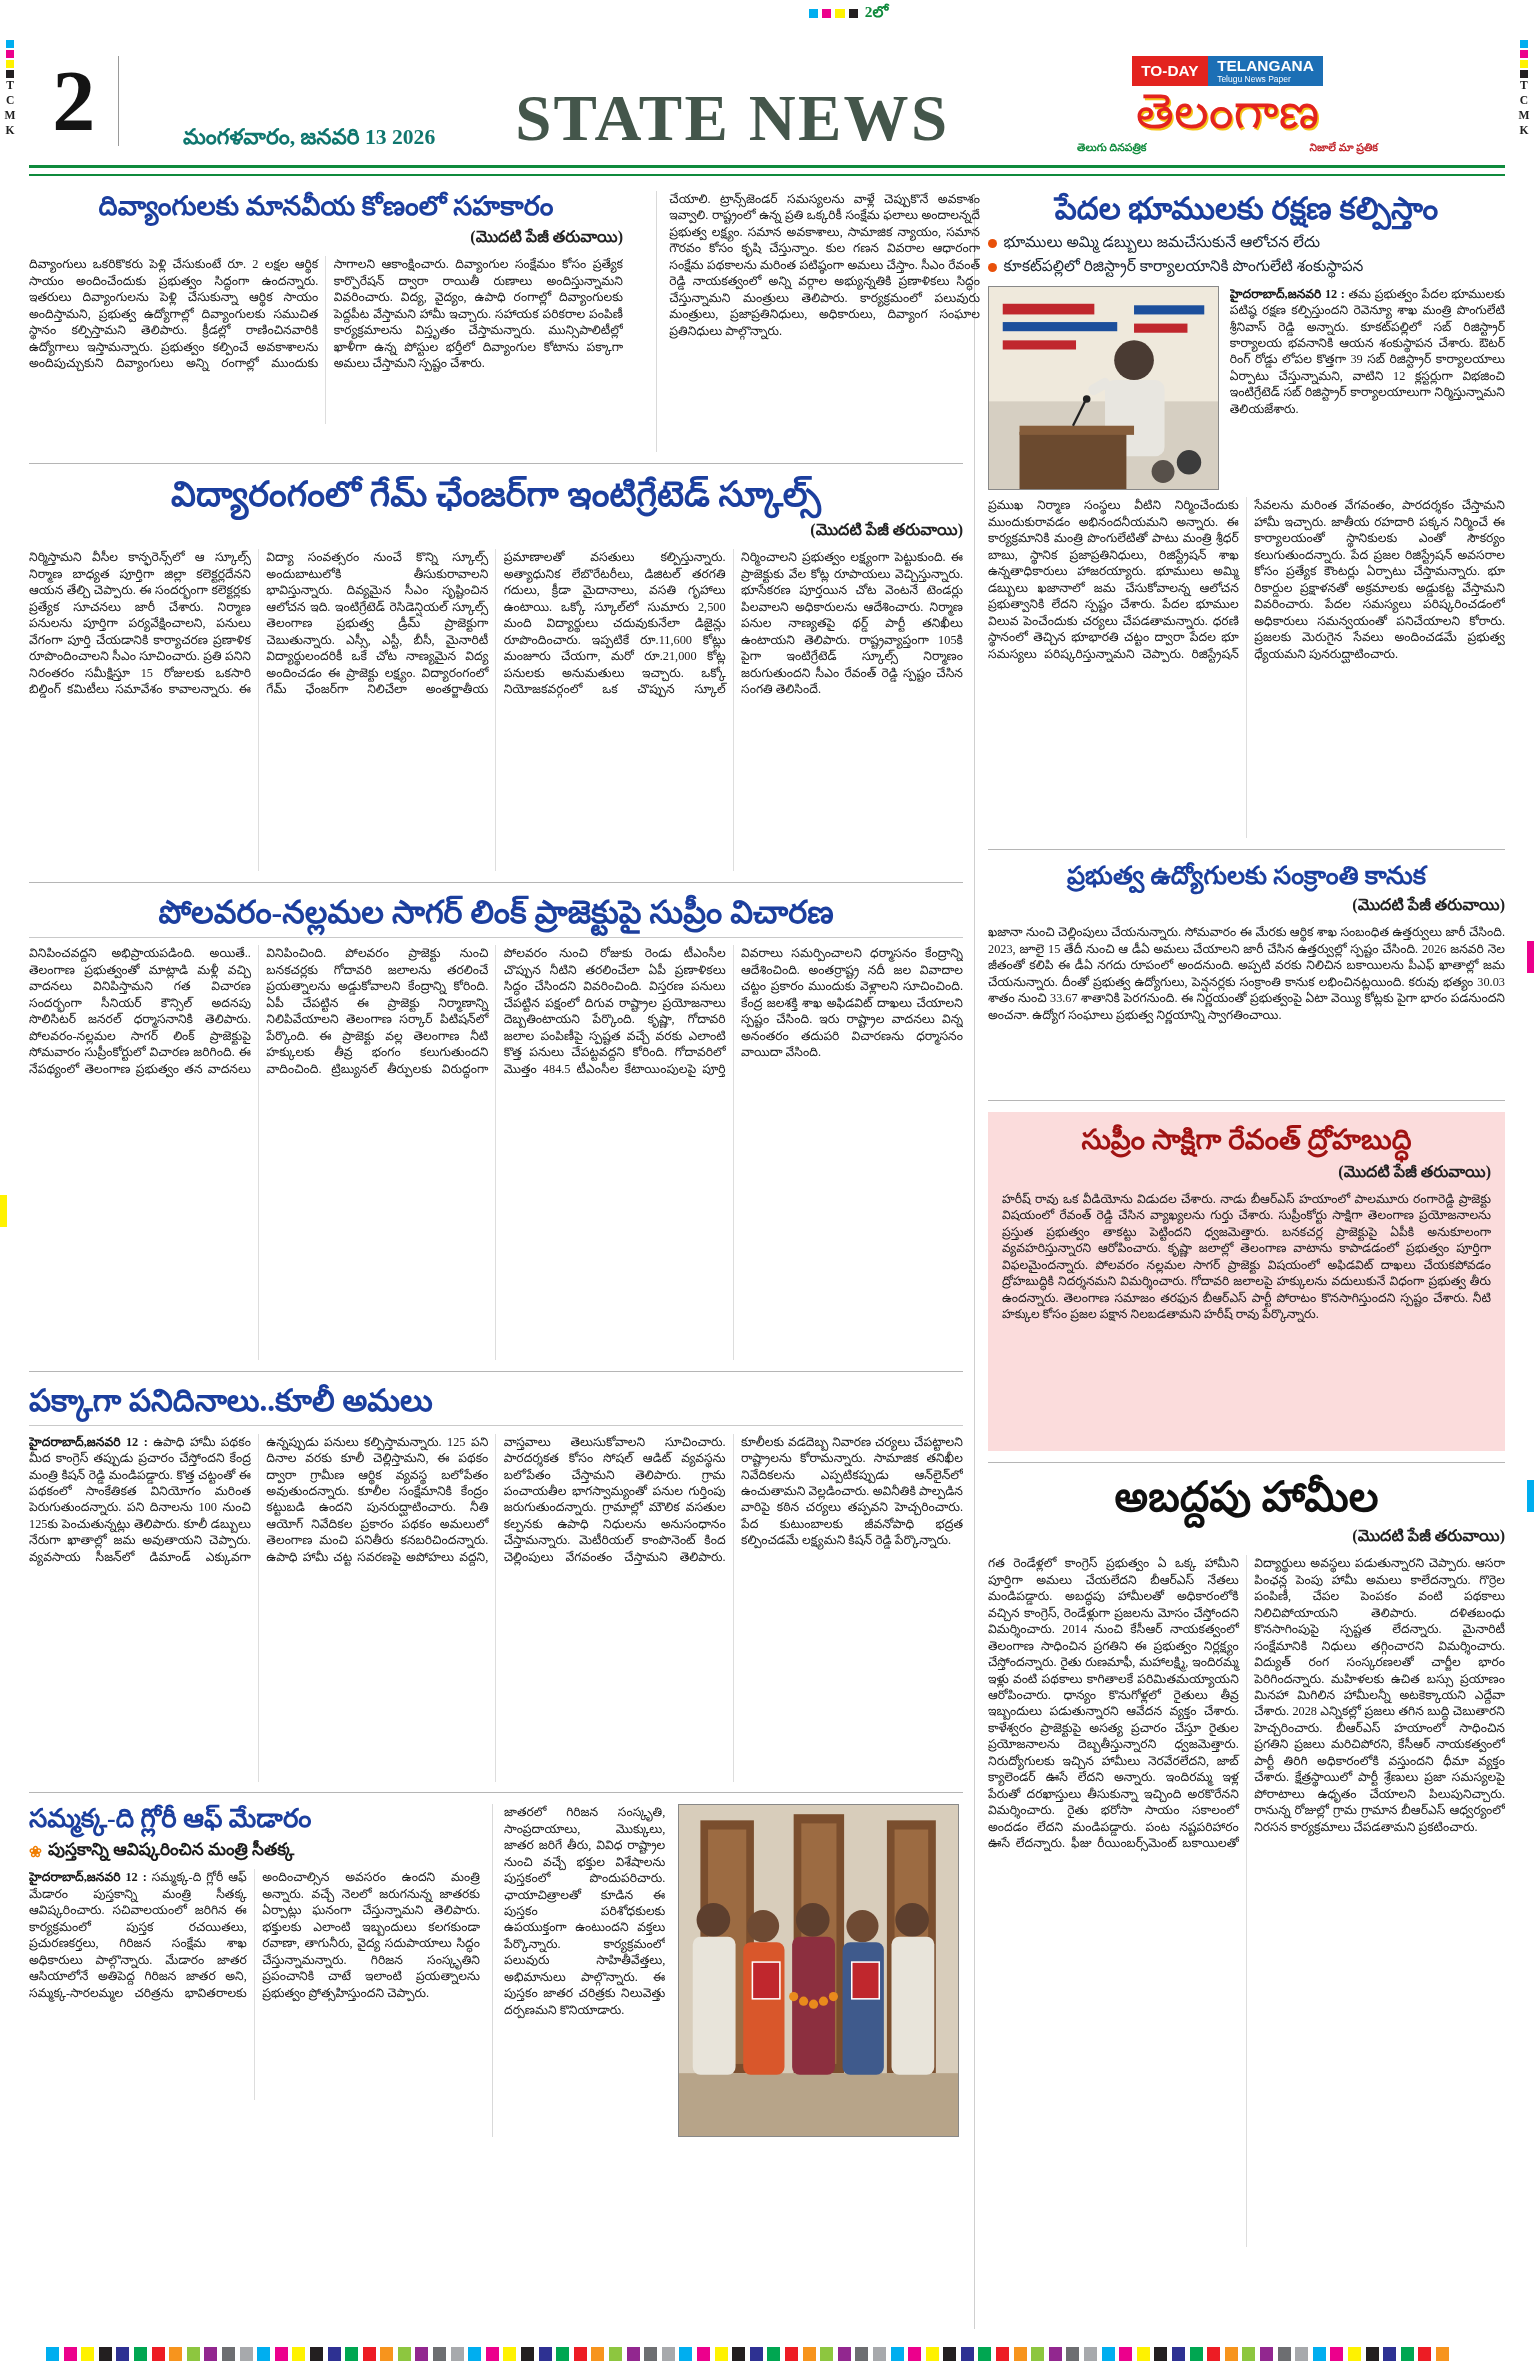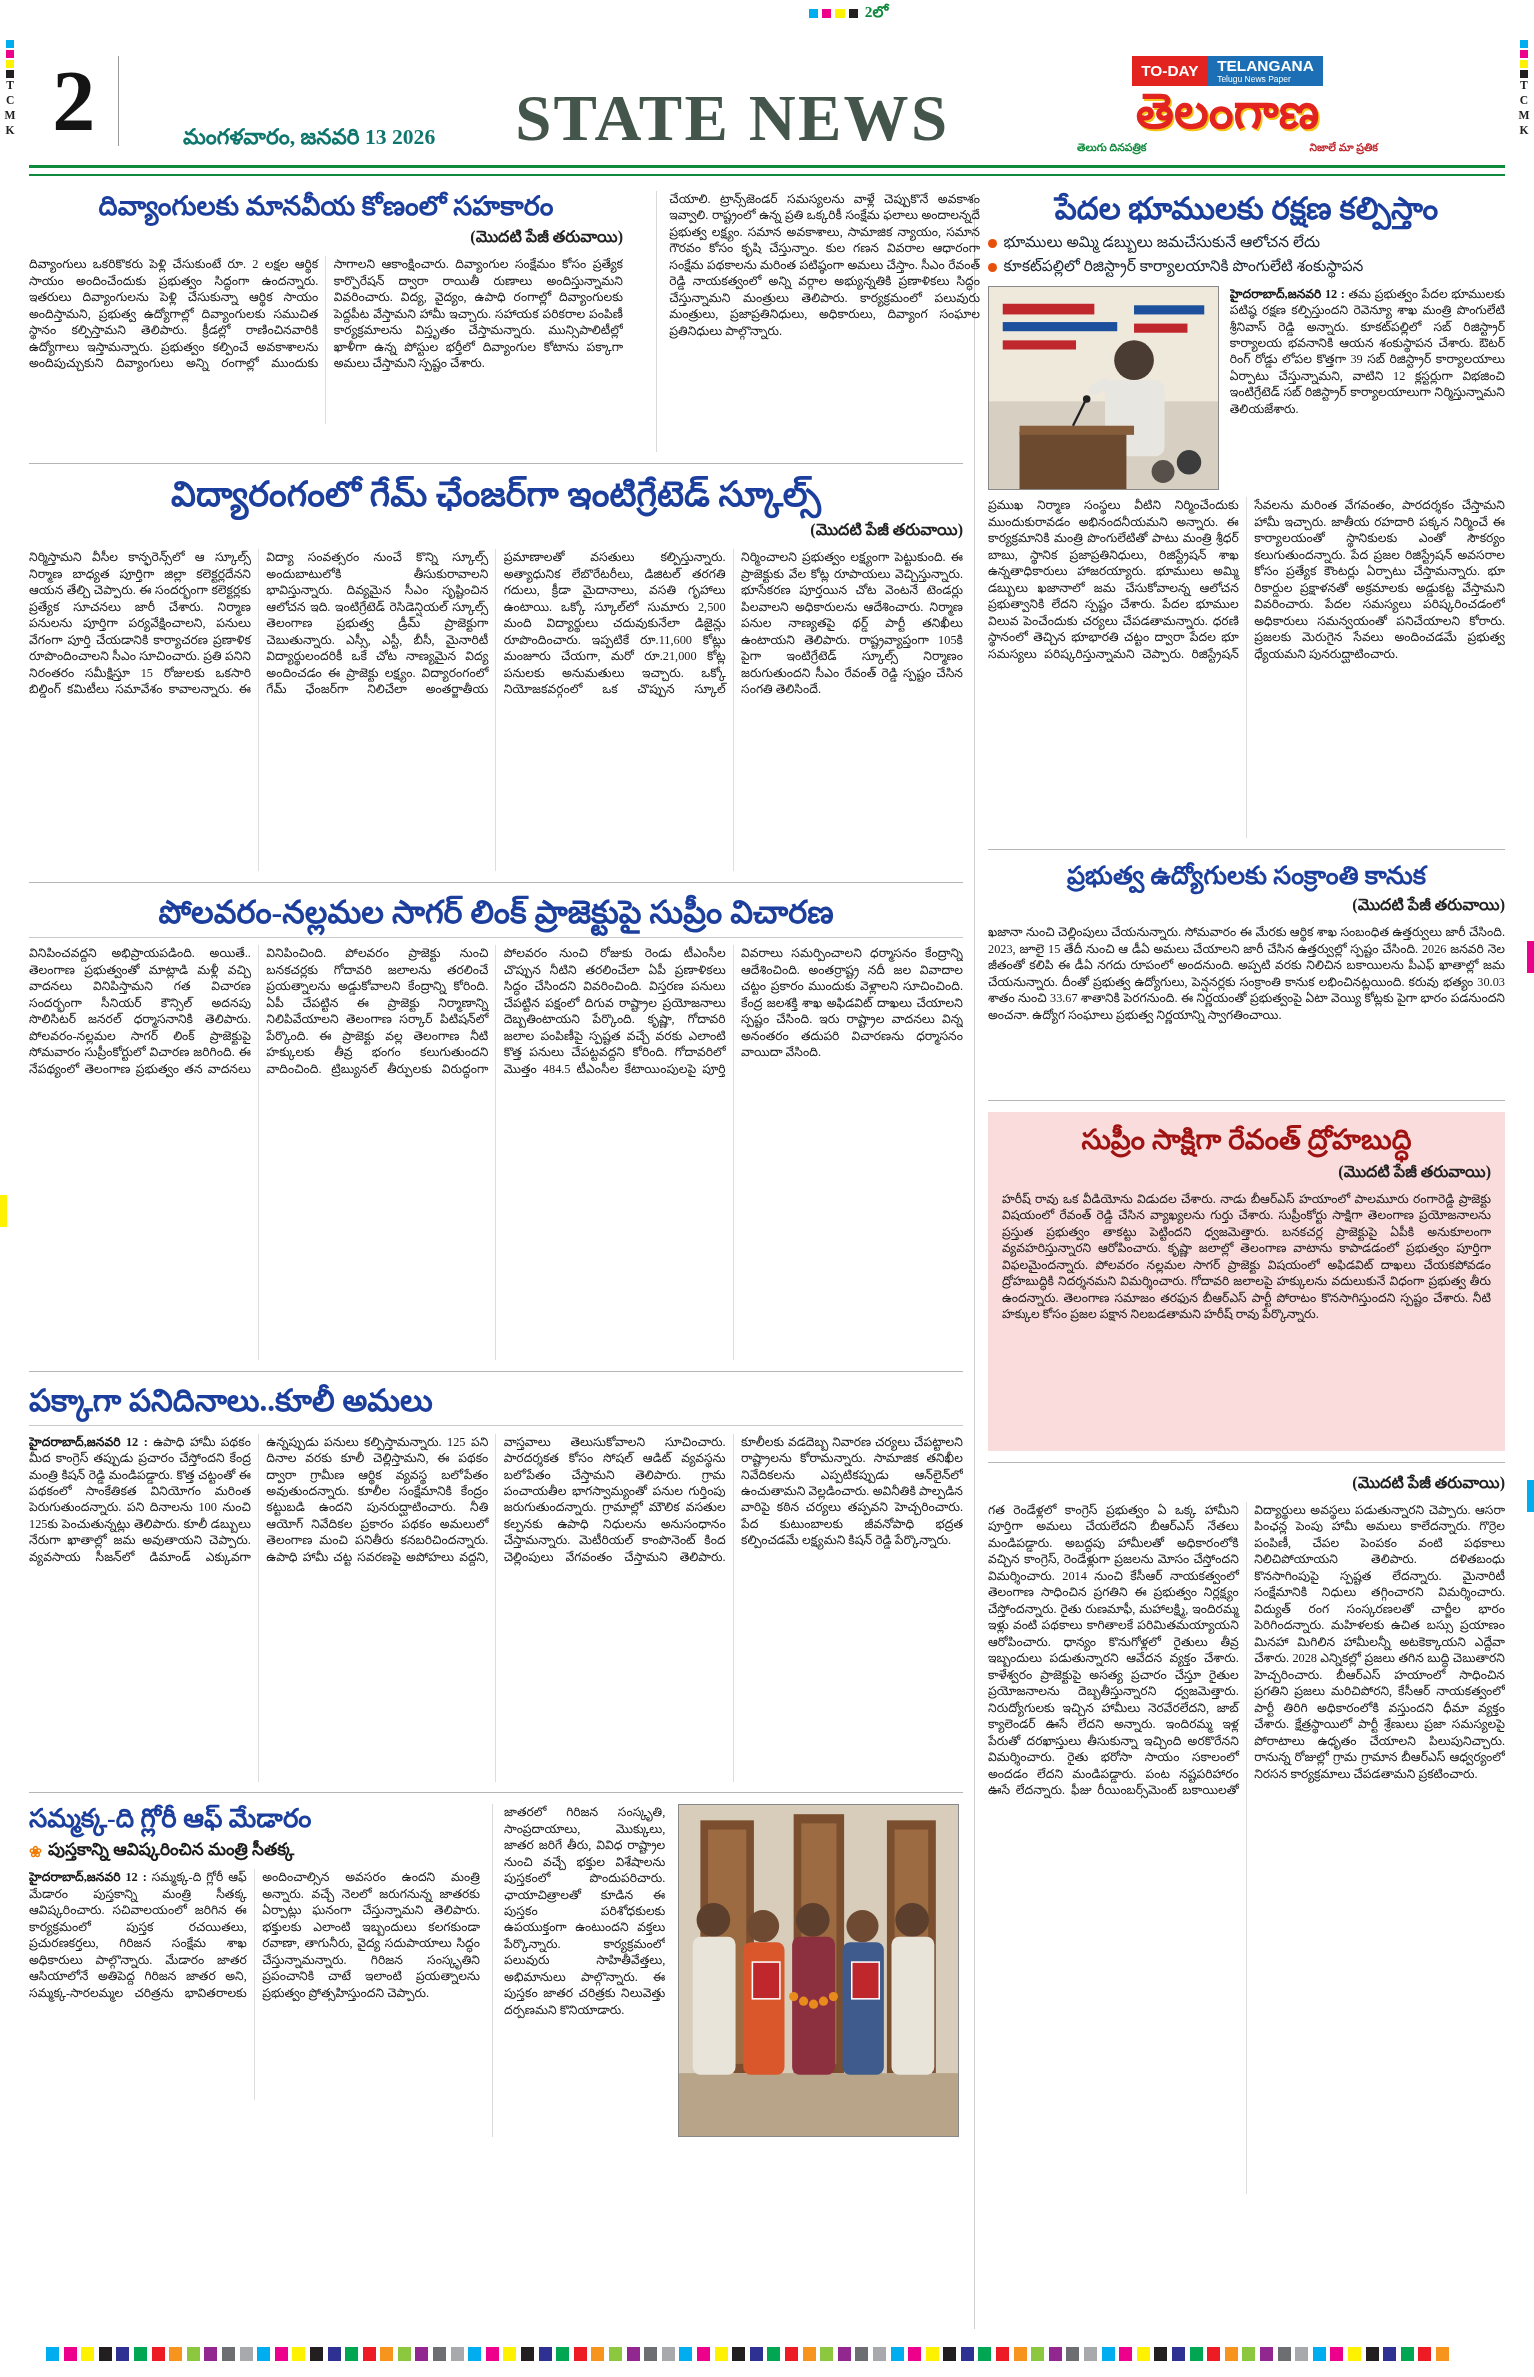--- a/index.html
+++ b/index.html
@@ -26,21 +26,21 @@
   .issuedate{position:absolute;left:154px;bottom:10.8px;font-size:21.6px;font-weight:bold;color:#0f766e}
   .statenews{position:absolute;left:50%;transform:translateX(-58%);bottom:9.3px;font-size:65px;font-weight:bold;
              letter-spacing:2.3px;color:#44564b;font-family:"Liberation Serif",serif}
   .logo{position:absolute;right:127px;top:1.5px;width:301px;text-align:center}
   .logo-top{display:flex;justify-content:center;align-items:stretch}
   .badge1{background:#e3231f;color:#fff;font-family:"Liberation Sans",sans-serif;font-weight:bold;
           font-size:15.4px;padding:3.9px 9.3px;display:flex;align-items:center}
   .badge2{background:#1c6fb5;color:#fff;font-family:"Liberation Sans",sans-serif;padding:2.3px 9.3px;text-align:left}
   .badge2 .b2a{font-size:15.4px;font-weight:bold;display:block;line-height:1.05}
   .badge2 .b2b{font-size:8.5px;display:block}
-  .logo-name{font-size:49px;font-weight:bold;color:#e3231f;line-height:1.08;
+  .logo-name{font-size:49px;font-weight:normal;color:#e3231f;line-height:1.08;
              text-shadow:1.5px 1.5px 0 #f5c518}
   .logo-tags{display:flex;justify-content:space-between;font-size:10.8px;font-weight:bold;margin-top:1.5px}
   .tagl{color:#0f8a3c}.tagr{color:#c2272d}
   
   .lzone{position:absolute;left:29px;top:191px;width:934px}
   .rzone{position:absolute;left:988px;top:191px;width:517px}
   .vdiv{position:absolute;left:974px;top:194px;width:0.8px;height:2135px;background:#cfcfcf}
   hr.sep{border:0;border-top:0.8px solid #b5b5b5;margin:10.8px 0}
   
   .body{font-size:12.3px;line-height:1.34;text-align:justify;color:#161616}
@@ -276,20 +276,21 @@
 
     <div class="pinkbox r3">
       <div class="hl3">సుప్రీం సాక్షిగా రేవంత్ ద్రోహబుద్ధి</div>
       <div class="cont">(మొదటి పేజీ తరువాయి)</div>
       <p class="body clip r3-body">హరీష్ రావు ఒక వీడియోను విడుదల చేశారు. నాడు బీఆర్ఎస్ హయాంలో పాలమూరు రంగారెడ్డి ప్రాజెక్టు విషయంలో రేవంత్ రెడ్డి చేసిన వ్యాఖ్యలను గుర్తు చేశారు. సుప్రీంకోర్టు సాక్షిగా తెలంగాణ ప్రయోజనాలను ప్రస్తుత ప్రభుత్వం తాకట్టు పెట్టిందని ధ్వజమెత్తారు. బనకచర్ల ప్రాజెక్టుపై ఏపీకి అనుకూలంగా వ్యవహరిస్తున్నారని ఆరోపించారు. కృష్ణా జలాల్లో తెలంగాణ వాటాను కాపాడడంలో ప్రభుత్వం పూర్తిగా విఫలమైందన్నారు. పోలవరం నల్లమల సాగర్ ప్రాజెక్టు విషయంలో అఫిడవిట్ దాఖలు చేయకపోవడం ద్రోహబుద్ధికి నిదర్శనమని విమర్శించారు. గోదావరి జలాలపై హక్కులను వదులుకునే విధంగా ప్రభుత్వ తీరు ఉందన్నారు. తెలంగాణ సమాజం తరఫున బీఆర్ఎస్ పార్టీ పోరాటం కొనసాగిస్తుందని స్పష్టం చేశారు. నీటి హక్కుల కోసం ప్రజల పక్షాన నిలబడతామని హరీష్ రావు పేర్కొన్నారు.</p>
     </div>
 
     <hr class="sep">
 
     <div class="r4">
+      <div class="hl4">అబద్దపు హామీల</div>
       <div class="cont">(మొదటి పేజీ తరువాయి)</div>
       <p class="body cols2 clip r4-body">గత రెండేళ్లలో కాంగ్రెస్ ప్రభుత్వం ఏ ఒక్క హామీని పూర్తిగా అమలు చేయలేదని బీఆర్ఎస్ నేతలు మండిపడ్డారు. అబద్ధపు హామీలతో అధికారంలోకి వచ్చిన కాంగ్రెస్, రెండేళ్లుగా ప్రజలను మోసం చేస్తోందని విమర్శించారు. 2014 నుంచి కేసీఆర్ నాయకత్వంలో తెలంగాణ సాధించిన ప్రగతిని ఈ ప్రభుత్వం నిర్లక్ష్యం చేస్తోందన్నారు. రైతు రుణమాఫీ, మహాలక్ష్మి, ఇందిరమ్మ ఇళ్లు వంటి పథకాలు కాగితాలకే పరిమితమయ్యాయని ఆరోపించారు. ధాన్యం కొనుగోళ్లలో రైతులు తీవ్ర ఇబ్బందులు పడుతున్నారని ఆవేదన వ్యక్తం చేశారు. కాళేశ్వరం ప్రాజెక్టుపై అసత్య ప్రచారం చేస్తూ రైతుల ప్రయోజనాలను దెబ్బతీస్తున్నారని ధ్వజమెత్తారు. నిరుద్యోగులకు ఇచ్చిన హామీలు నెరవేరలేదని, జాబ్ క్యాలెండర్ ఊసే లేదని అన్నారు. ఇందిరమ్మ ఇళ్ల పేరుతో దరఖాస్తులు తీసుకున్నా ఇచ్చింది అరకొరేనని విమర్శించారు. రైతు భరోసా సాయం సకాలంలో అందడం లేదని మండిపడ్డారు. పంట నష్టపరిహారం ఊసే లేదన్నారు. ఫీజు రీయింబర్స్‌మెంట్ బకాయిలతో విద్యార్థులు అవస్థలు పడుతున్నారని చెప్పారు. ఆసరా పింఛన్ల పెంపు హామీ అమలు కాలేదన్నారు. గొర్రెల పంపిణీ, చేపల పెంపకం వంటి పథకాలు నిలిచిపోయాయని తెలిపారు. దళితబంధు కొనసాగింపుపై స్పష్టత లేదన్నారు. మైనారిటీ సంక్షేమానికి నిధులు తగ్గించారని విమర్శించారు. విద్యుత్ రంగ సంస్కరణలతో చార్జీల భారం పెరిగిందన్నారు. మహిళలకు ఉచిత బస్సు ప్రయాణం మినహా మిగిలిన హామీలన్నీ అటకెక్కాయని ఎద్దేవా చేశారు. 2028 ఎన్నికల్లో ప్రజలు తగిన బుద్ధి చెబుతారని హెచ్చరించారు. బీఆర్ఎస్ హయాంలో సాధించిన ప్రగతిని ప్రజలు మరిచిపోరని, కేసీఆర్ నాయకత్వంలో పార్టీ తిరిగి అధికారంలోకి వస్తుందని ధీమా వ్యక్తం చేశారు. క్షేత్రస్థాయిలో పార్టీ శ్రేణులు ప్రజా సమస్యలపై పోరాటాలు ఉధృతం చేయాలని పిలుపునిచ్చారు. రానున్న రోజుల్లో గ్రామ గ్రామాన బీఆర్ఎస్ ఆధ్వర్యంలో నిరసన కార్యక్రమాలు చేపడతామని ప్రకటించారు.</p>
     </div>
   </div>
 
   <div class="calib">
       <span class="csq" style="background: rgb(0, 174, 239);"></span>
       <span class="csq" style="background: rgb(236, 0, 140);"></span>
       <span class="csq" style="background: rgb(255, 242, 0);"></span>
       <span class="csq" style="background: rgb(35, 31, 32);"></span>

